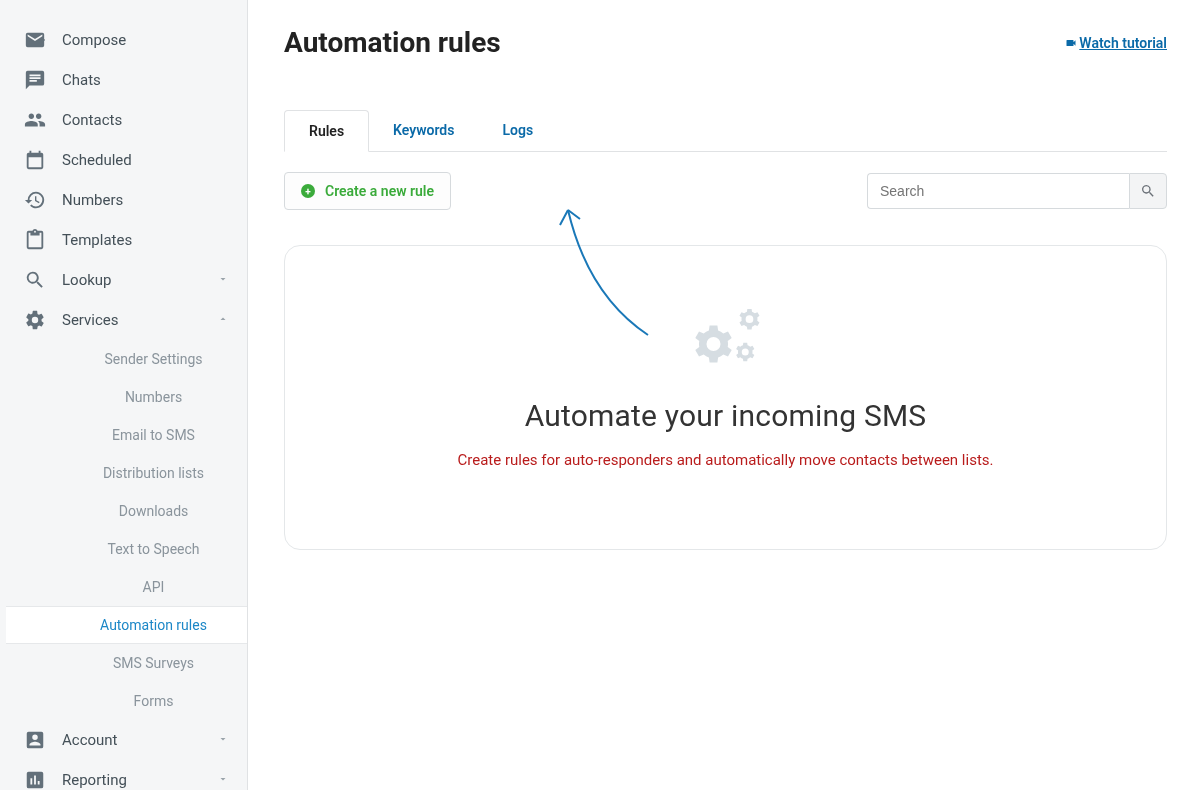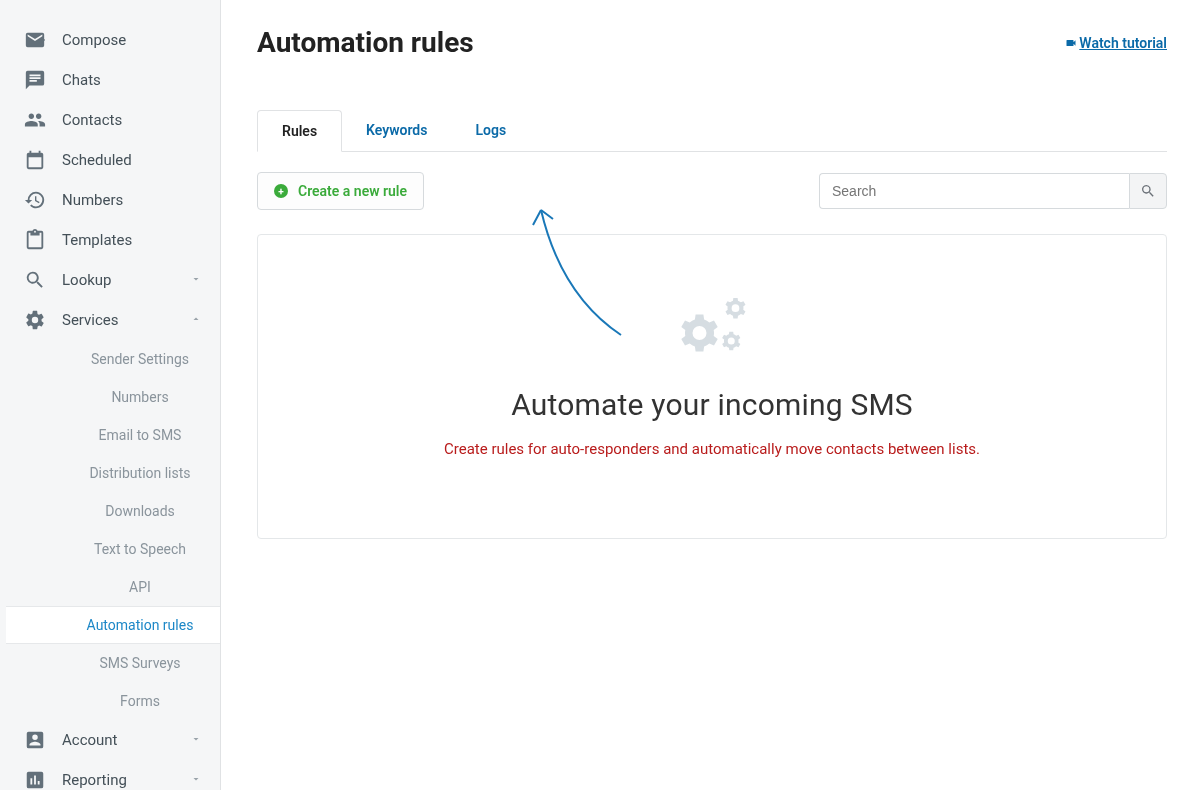--- a/index.html
+++ b/index.html
@@ -6,21 +6,21 @@
   body {
     font-family: -apple-system, BlinkMacSystemFont, "Segoe UI", Roboto, Helvetica, Arial, sans-serif;
     background: #fff;
     color: #333;
     width: 1203px;
     height: 790px;
     overflow: hidden;
     display: flex;
   }
   .sidebar {
-    width: 221px;
+    width: 248px;
     background: #f5f6f7;
     border-right: 1px solid #e0e2e4;
     padding-top: 20px;
     overflow-y: auto;
   }
   .side-item {
     display: flex;
     align-items: center;
     height: 40px;
     padding-left: 24px;
@@ -119,43 +119,43 @@
     color: #3bab3b;
     font-size: 14px;
     font-weight: 600;
     cursor: pointer;
   }
   .create-btn .plus {
     width: 14px; height: 14px; border-radius: 50%; background: #3bab3b;
     display: inline-flex; align-items: center; justify-content: center;
     color: #fff; font-size: 10px; font-weight: 700;
   }
-  .search-wrap { display: flex; width: 348px; }
+  .search-wrap { display: flex; width: 300px; }
   .search-input {
     flex: 1;
     border: 1px solid #d6dadd;
     border-right: none;
     border-radius: 4px 0 0 4px;
     padding: 9px 12px;
     font-size: 14px;
     color: #444;
   }
   .search-btn {
     width: 38px;
     border: 1px solid #d6dadd;
     border-radius: 0 4px 4px 0;
     background: #f3f4f5;
     display: flex; align-items: center; justify-content: center;
     cursor: pointer;
     color: #6a7077;
   }
   .empty-box {
-    margin-top: 24px;
+    margin-top: 35px;
     border: 1px solid #e4e7e9;
-    border-radius: 4px;
+    border-radius: 16px;
     padding: 60px 30px 80px;
     text-align: center;
   }
   .gear-group { color: #d6dde2; margin-bottom: 18px; }
   .empty-title { font-size: 30px; color: #333; font-weight: 400; margin-bottom: 18px; letter-spacing: 0.2px; }
   .empty-sub { font-size: 15px; color: #b91c1c; }
   .arrow-annot { position: absolute; left: 300px; top: 195px; pointer-events: none; }
 </style>
 </head>
 <body>

